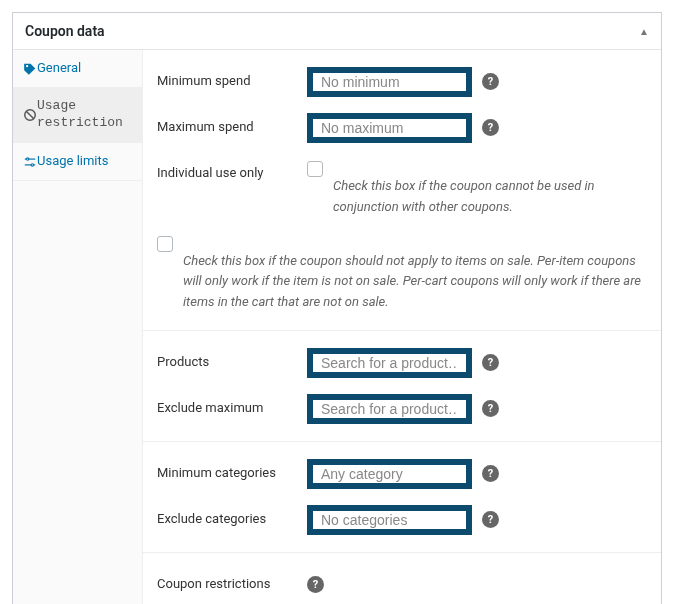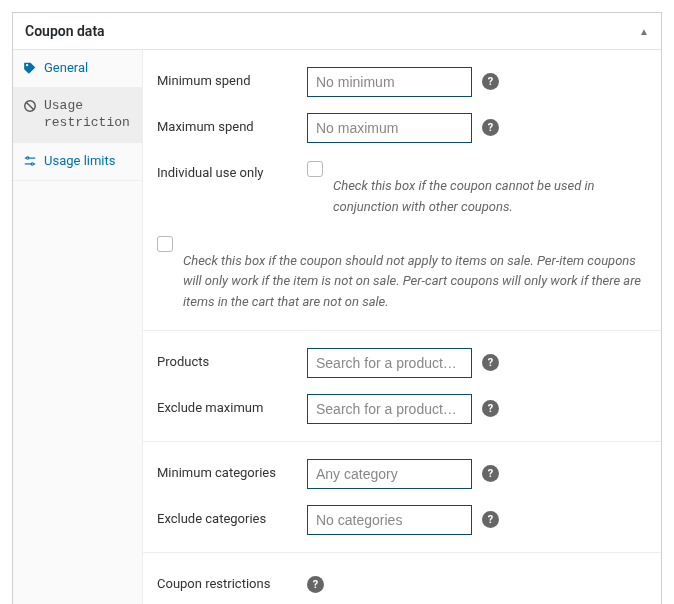--- a/index.html
+++ b/index.html
@@ -40,22 +40,21 @@
     min-height: 555px;
   }
   .sidebar {
     width: 130px;
     flex-shrink: 0;
     background: #fafafa;
     border-right: 1px solid #eee;
   }
   .sidebar-item {
     display: flex;
-    align-items: flex-start;
-    gap: 7px;
+    align-items: center;
     padding: 10px 10px;
     border-bottom: 1px solid #eee;
     cursor: pointer;
     color: #0073aa;
     line-height: 1.3;
   }
   .sidebar-item.active {
     background: #eee;
     color: #555;
     position: relative;
@@ -90,21 +89,21 @@
   .form-row .field-wrap {
     display: flex;
     align-items: flex-start;
     gap: 10px;
     flex: 1;
   }
   .form-row input[type="text"] {
     width: 165px;
     height: 30px;
     padding: 4px 8px;
-    border: 1px solid #0c4a6e;
+    border: 6px solid #0c4a6e;
     font-size: 14px;
     color: #555;
     background: #fff;
   }
   .form-row input[type="text"]::placeholder {
     color: #888;
   }
   .help-dot {
     width: 17px;
     height: 17px;

